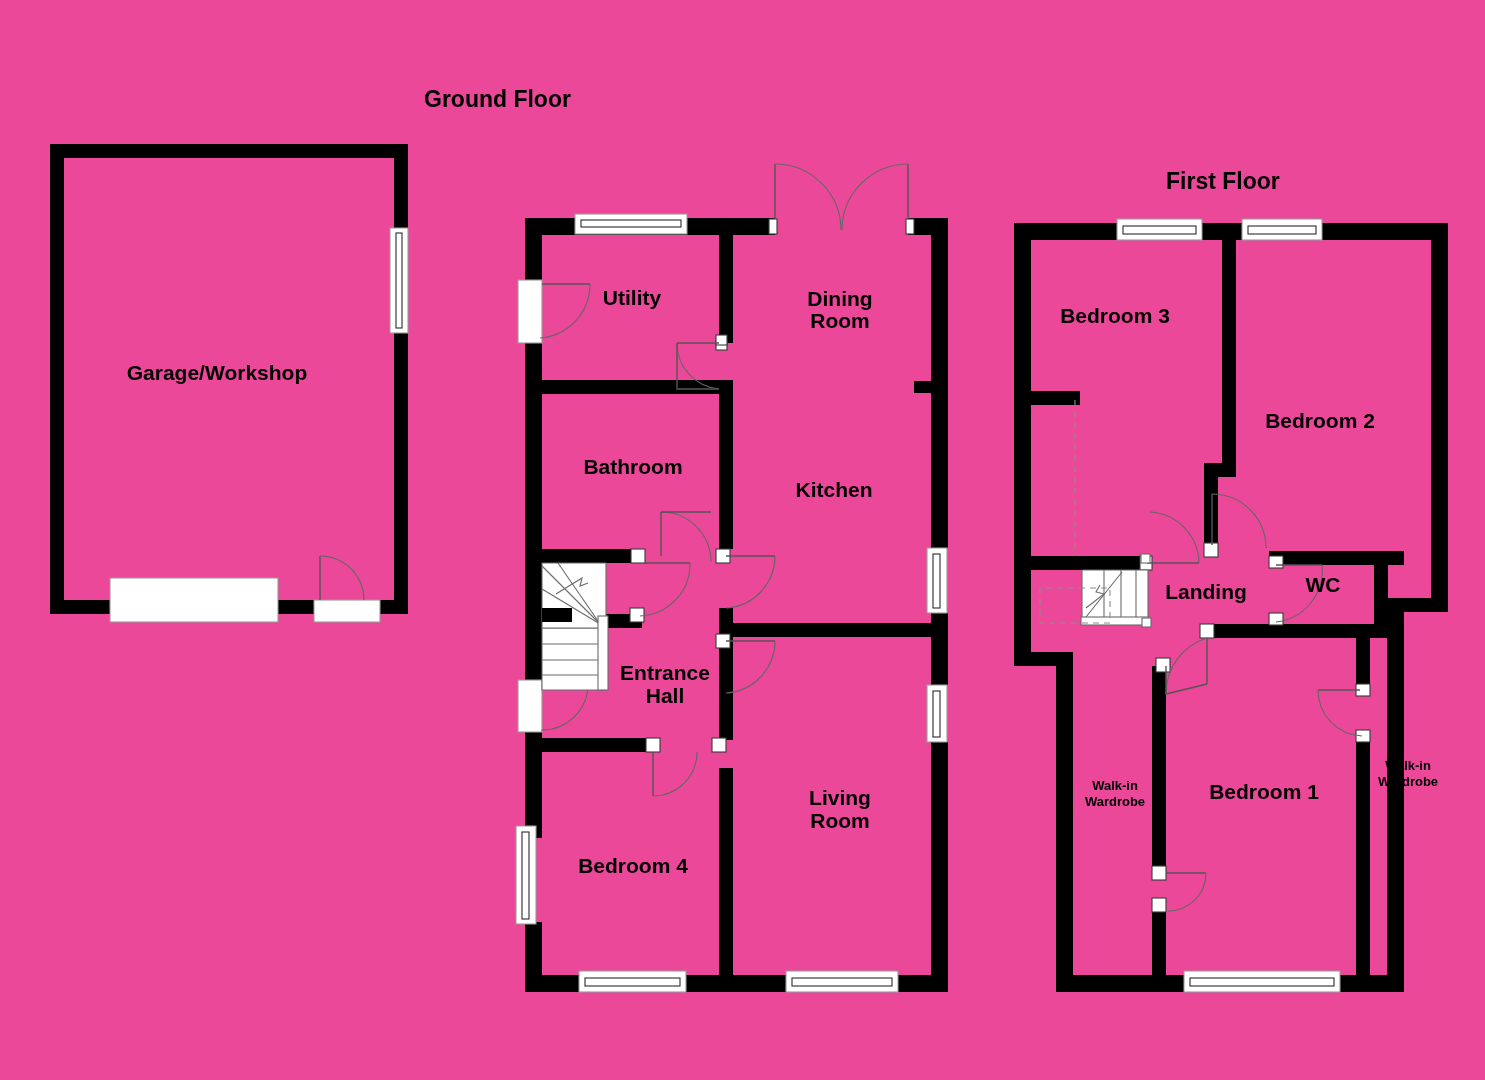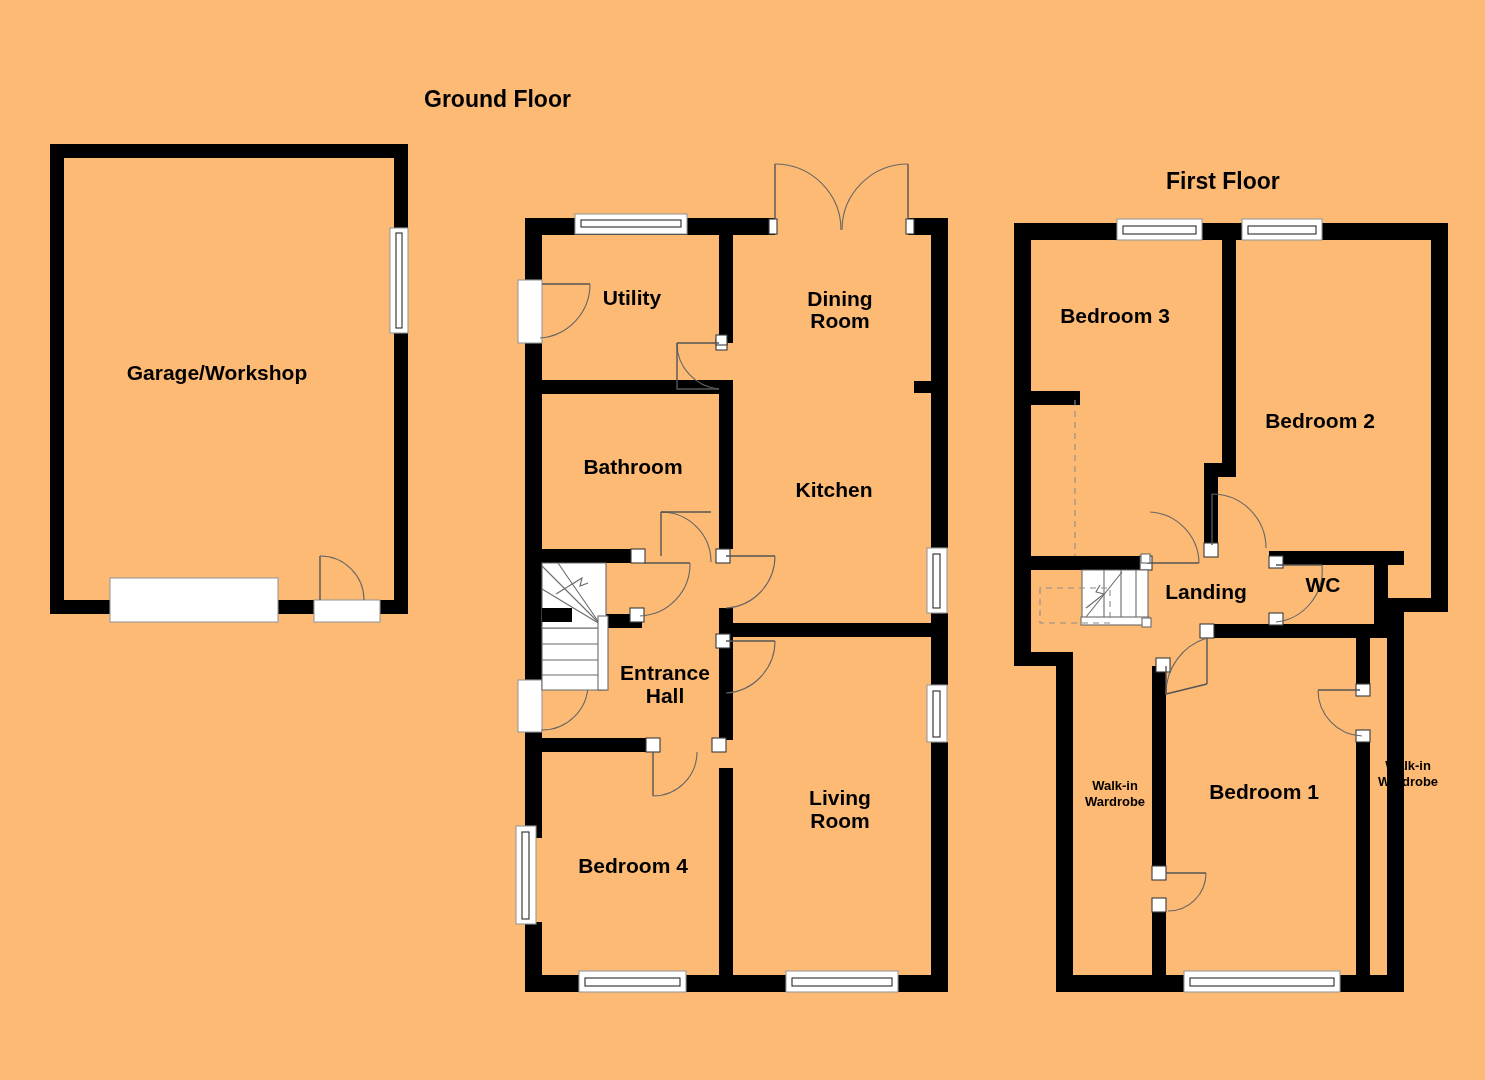--- a/index.html
+++ b/index.html
@@ -10,21 +10,21 @@
   body {
     width: 1485px;
     height: 1080px;
     font-family: "Liberation Sans", sans-serif;
     overflow: hidden;
   }
   #plan-root {
     position: relative;
     width: 1485px;
     height: 1080px;
-    background: #fdba74;
+    background: #ec4899;
   }
   svg.floorplan {
     position: absolute;
     left: 0;
     top: 0;
     width: 1485px;
     height: 1080px;
   }
   .floor-title {
     font-family: "Liberation Sans", sans-serif;

